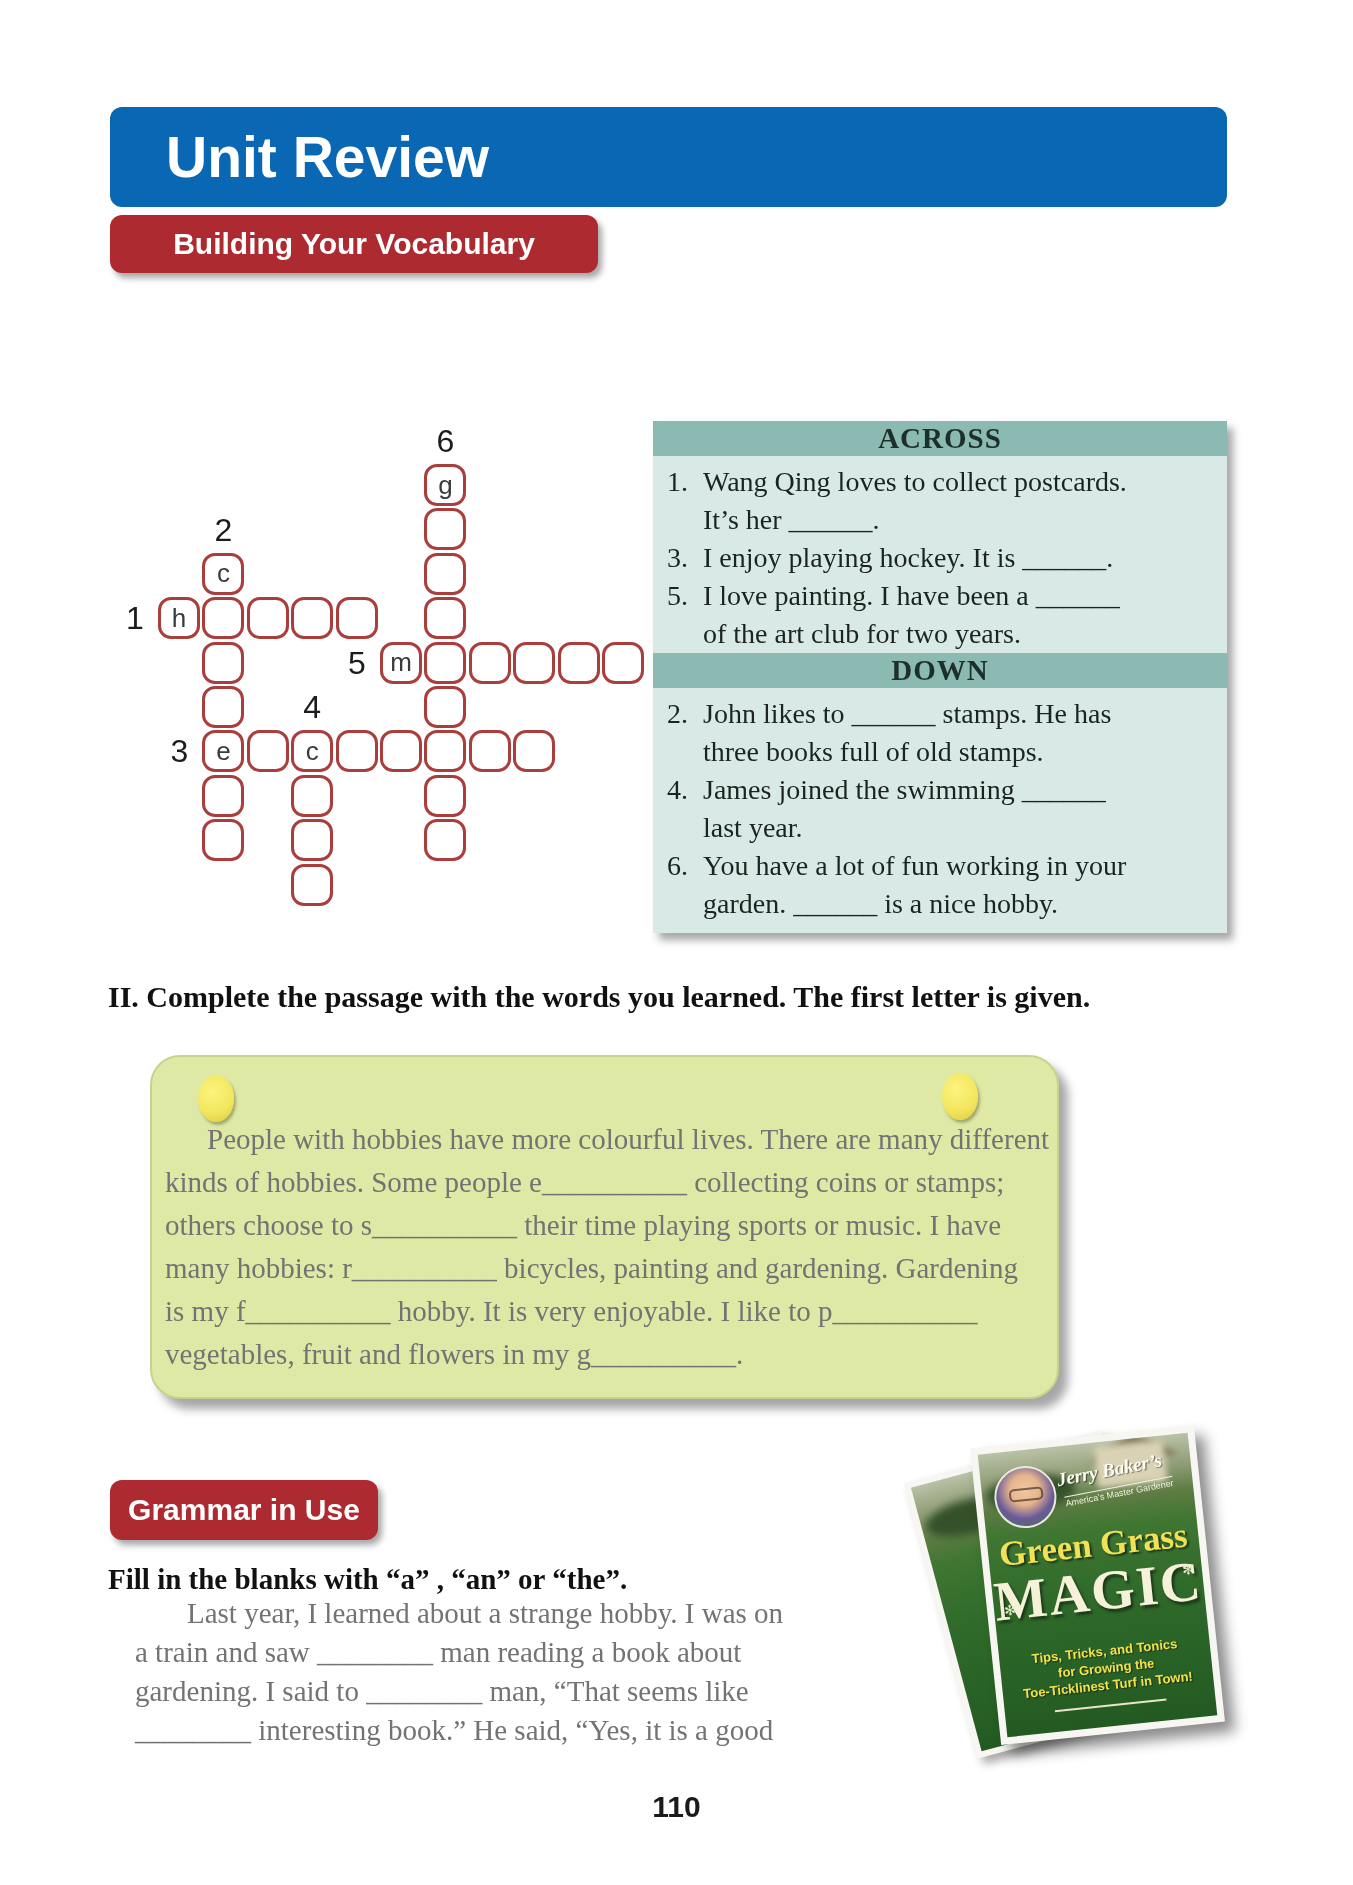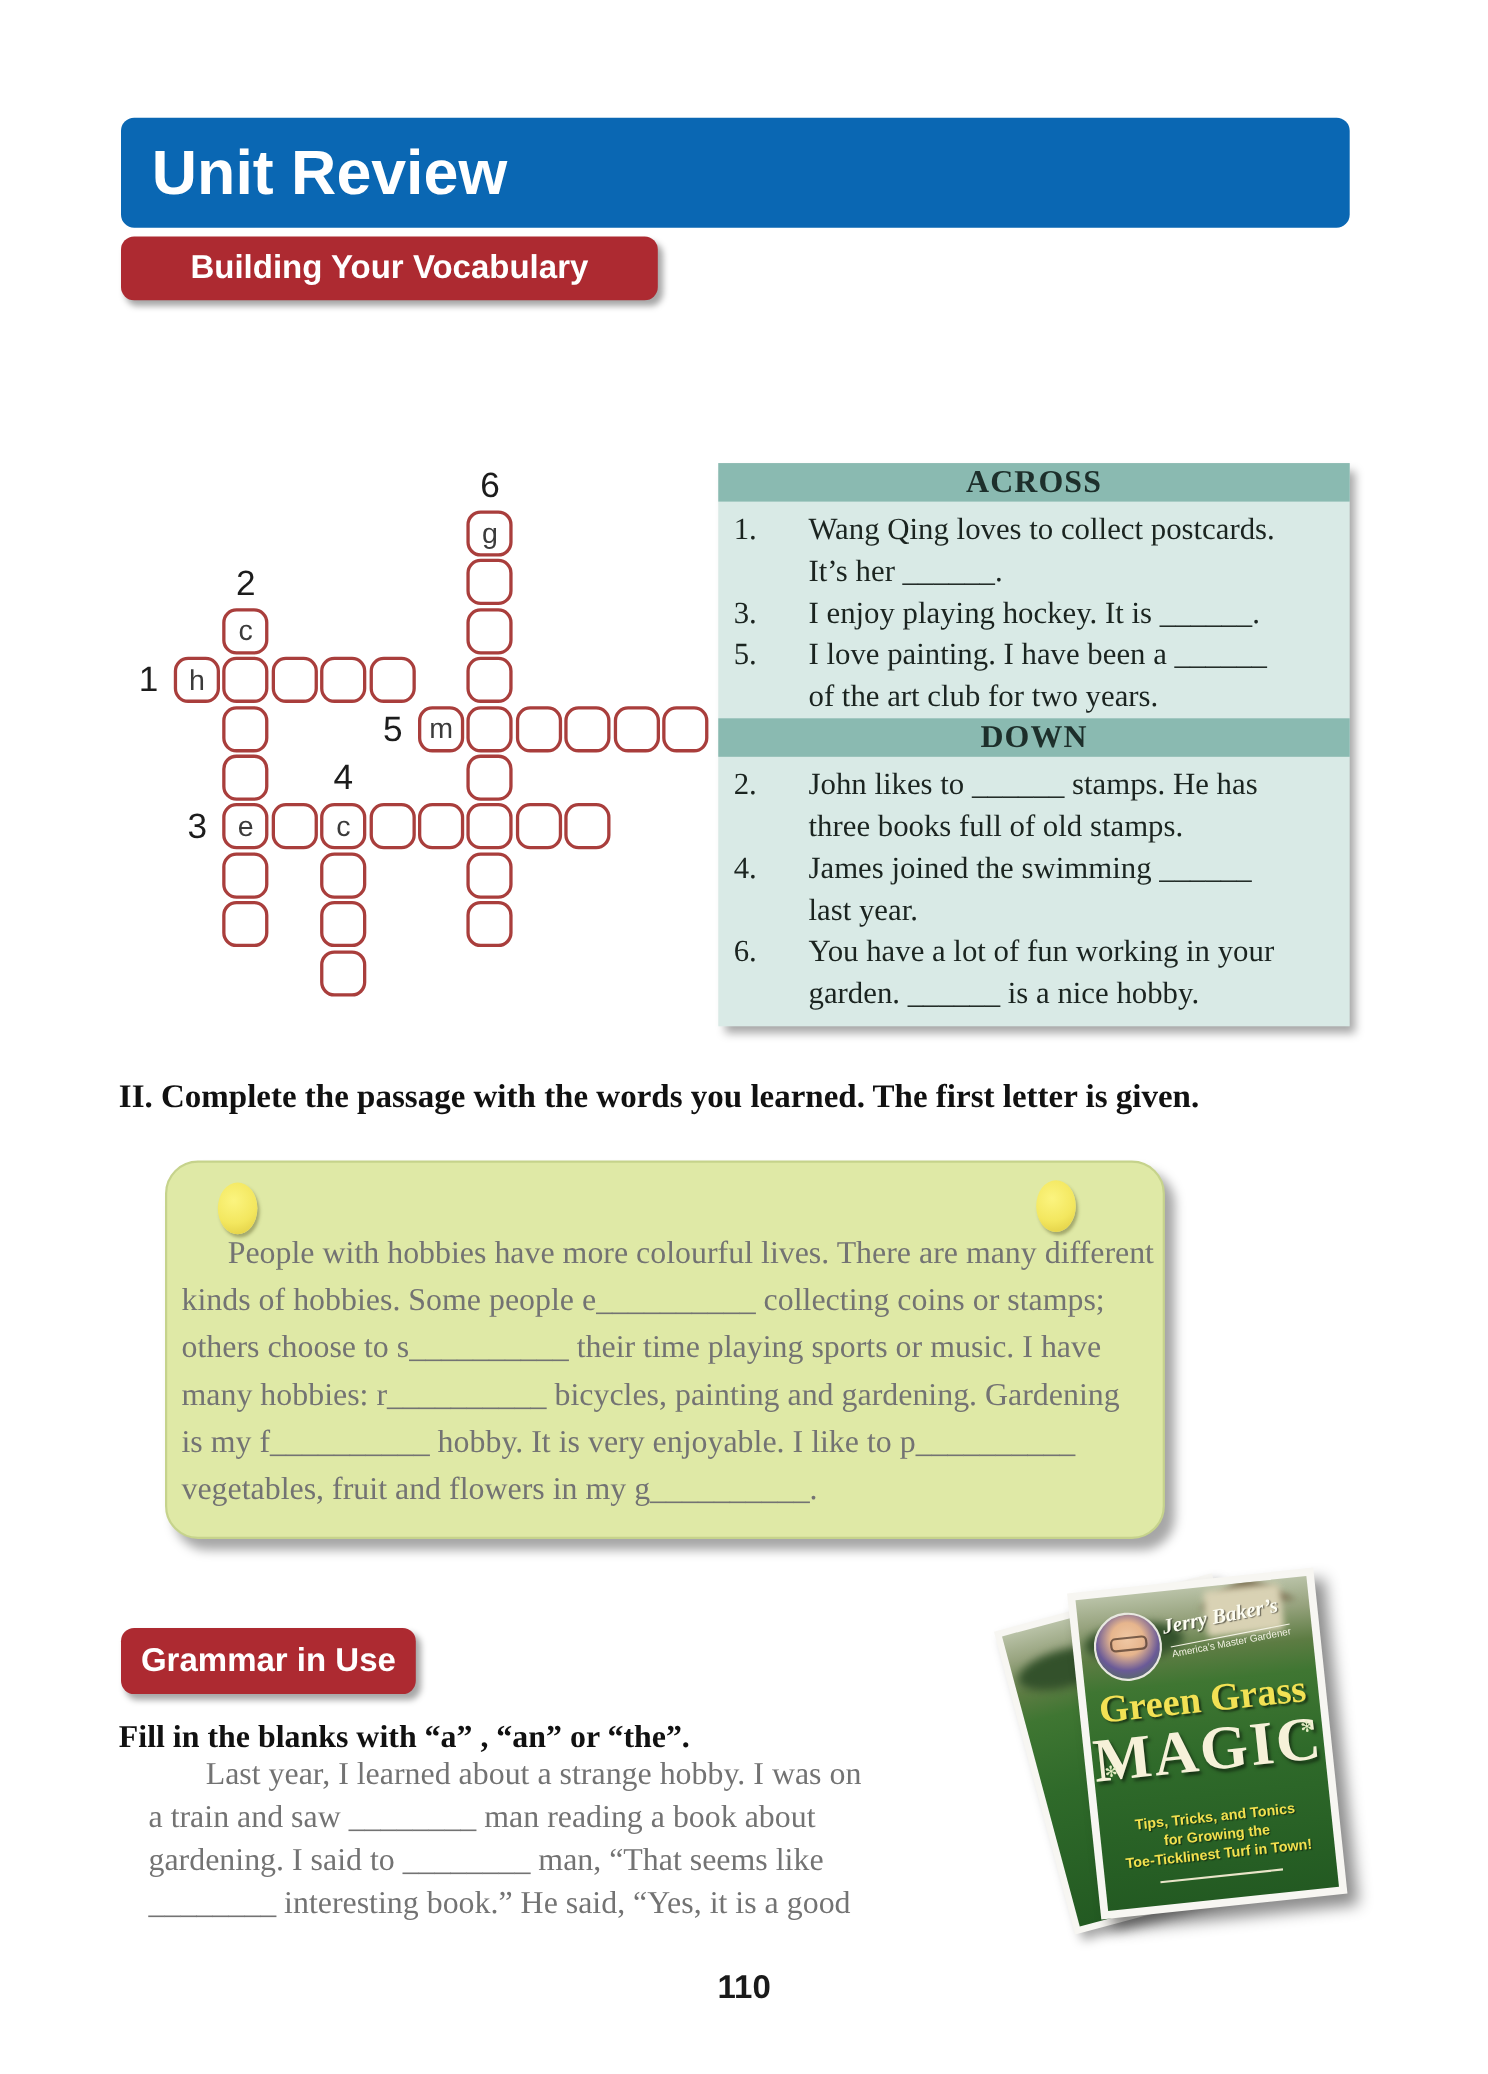--- a/index.html
+++ b/index.html
@@ -3,21 +3,21 @@
 <meta charset="utf-8">
 <style>
   html,body{margin:0;padding:0;}
   body{background:#ffffff;font-family:"Liberation Serif", serif;}
   .page{position:relative;width:1353px;height:1885px;background:#fff;overflow:hidden;}
 
   
   .blue-banner{position:absolute;left:110px;top:107px;width:1117px;height:100px;
     background:var(--c-blue,#0a67b3);border-radius:12px;display:flex;align-items:center;}
   .blue-banner .title{color:#fff;font-family:"Liberation Sans",sans-serif;font-weight:bold;
-    font-size:57px;padding-left:28px;letter-spacing:0px;}
+    font-size:57px;padding-left:28px;letter-spacing:0px;margin-left:28px;}
   .red-banner{position:absolute;background:var(--c-red,#ad2a31);border-radius:12px;
     display:flex;align-items:center;justify-content:center;
     box-shadow:4px 5px 6px rgba(0,0,0,0.35);}
   .red-banner .btxt{color:#fff;font-family:"Liberation Sans",sans-serif;font-weight:bold;font-size:30px;}
   #banner-vocab{left:110px;top:215px;width:488px;height:58px;}
   #banner-grammar{left:110px;top:1480px;width:268px;height:60px;}
 
   
   .sec-heading{position:absolute;font-weight:bold;color:#111;font-size:30px;white-space:nowrap;}
   #heading-1{left:108px;top:358px;}
@@ -36,21 +36,21 @@
   .clue-panel{position:absolute;left:653px;top:421px;width:574px;height:512px;
     background:var(--c-mint,#d9eae6);box-shadow:6px 7px 8px rgba(0,0,0,0.35);}
   .clue-band{background:var(--c-teal,#8abab1);height:35px;display:flex;align-items:center;justify-content:center;
     font-weight:bold;font-size:29px;color:#1d2f2b;letter-spacing:1px;}
   #band-down{position:absolute;left:0;top:232px;width:100%;}
   .clue-list{position:absolute;left:14px;right:8px;}
   #across-list{top:42px;}
   #down-list{top:274px;}
   .clue{display:flex;font-size:28px;line-height:38px;color:#1b2420;}
   .clue .clue-num{width:36px;flex:0 0 36px;}
-  .clue .clue-text{flex:1;margin-left:32px;}
+  .clue .clue-text{flex:1;}
 
   
   .note-box{position:absolute;left:150px;top:1055px;width:905px;height:340px;
     background:var(--c-box,#dfe9a6);border:2px solid #c6d38c;border-radius:30px;
     box-shadow:9px 10px 10px rgba(0,0,0,0.35);}
   .pin{position:absolute;width:36px;height:47px;border-radius:50%;
     background:radial-gradient(circle at 40% 35%, #fbf47f 0%, #f3e75f 55%, #dec93e 100%);
     box-shadow:2px 3px 3px rgba(90,90,40,0.45);}
   #pin-left{left:46px;top:18px;}
   #pin-right{left:790px;top:16px;}

